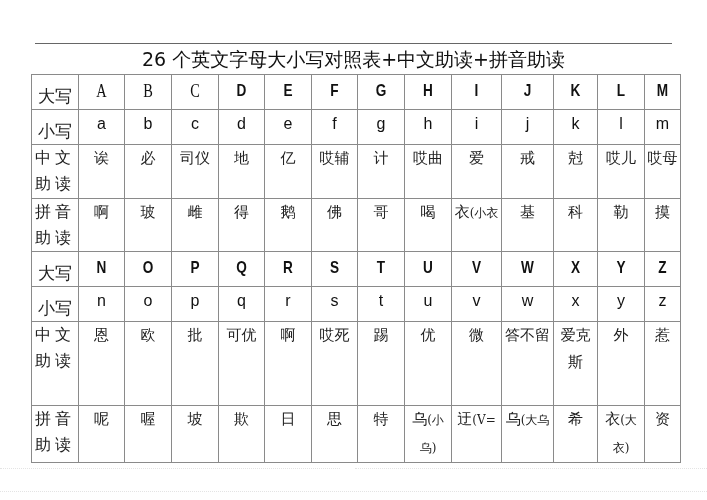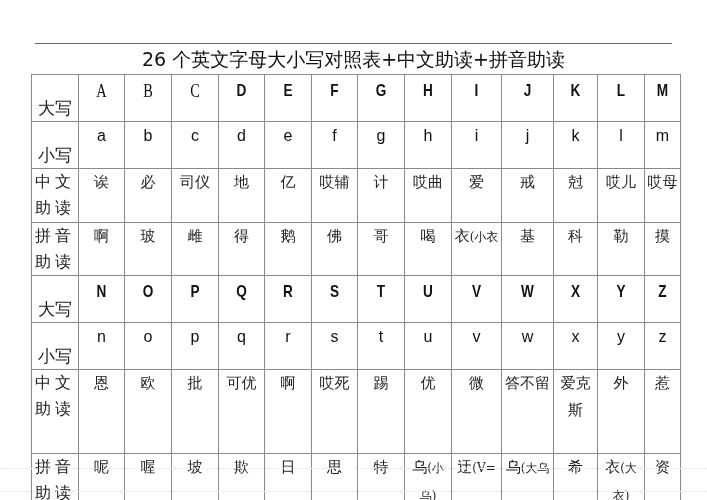--- a/index.html
+++ b/index.html
@@ -7,21 +7,21 @@
          font-family:"DejaVu Sans", sans-serif; color:#111; }
   .rule { position:absolute; left:35px; top:43px; width:637px; height:0; border-top:1.5px solid #666; }
   .title { position:absolute; left:0; width:707px; top:47px; text-align:center;
            font-family:"DejaVu Sans", sans-serif; font-size:19px; letter-spacing:0px; color:#111; }
   .faint { position:absolute; height:0; border-top:1px dotted #e4e4e4; }
   table.alpha { position:absolute; left:31px; top:74px; border-collapse:collapse; table-layout:fixed; }
   table.alpha td { border:1.5px solid #8a8a8a; padding:0; text-align:center; vertical-align:top;
                    overflow:hidden; }
   .lbl { font-family:"DejaVu Serif", serif; font-size:16px; line-height:26px; letter-spacing:4px;
          padding-top:3px; color:#222; }
-  .lbl.single { letter-spacing:0; font-size:17px; padding-top:20px; }
+  .lbl.single { letter-spacing:0; font-size:17px; padding-top:8px; }
   .upper { font-family:"Liberation Sans", sans-serif; font-size:17px; font-weight:bold;
            padding-top:6px; transform:scaleX(0.8); display:block; }
   .upper.serif { font-family:"Liberation Serif", serif; font-weight:normal; font-size:18px; }
   .lower { font-family:"Liberation Sans", sans-serif; font-size:16px; padding-top:5px; display:block; }
   .cn { font-family:"DejaVu Serif", serif; font-size:15px; line-height:27px; padding-top:4px;
         color:#222; word-break:break-all; }
   .cn .small { font-size:12px; }
 </style>
 </head>
 <body>

